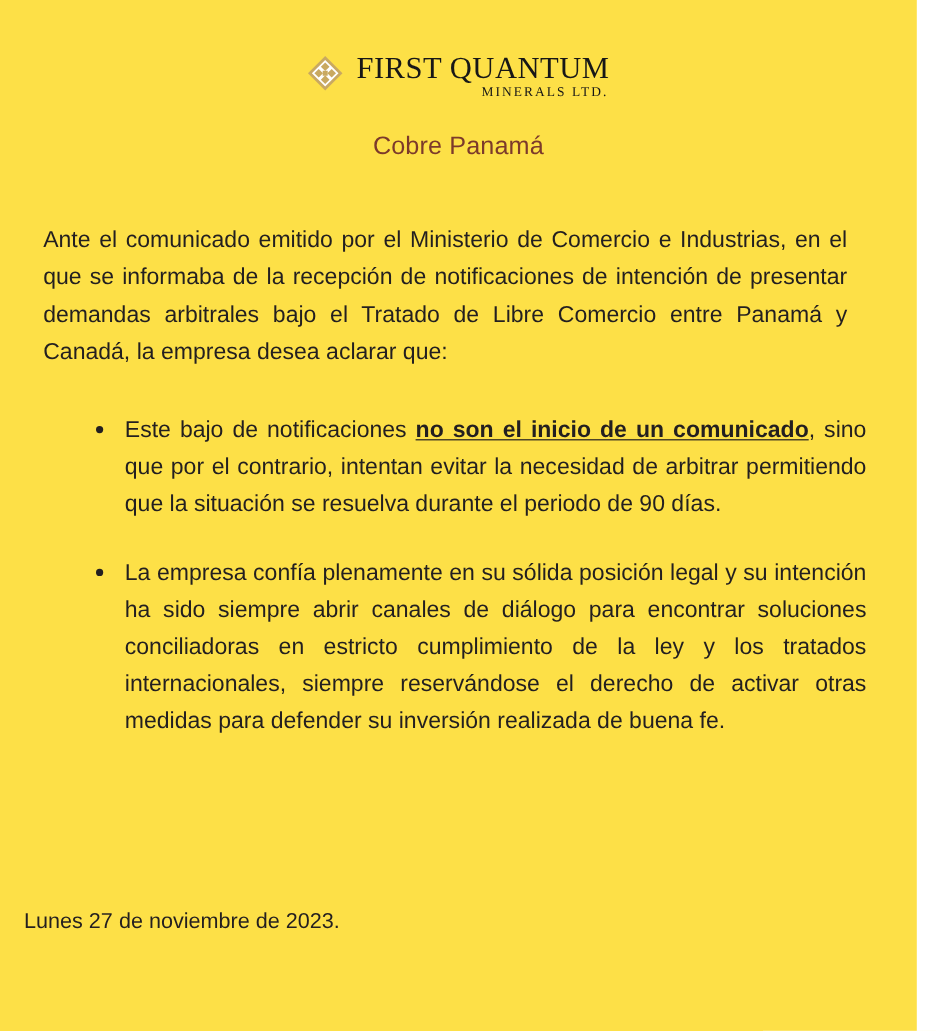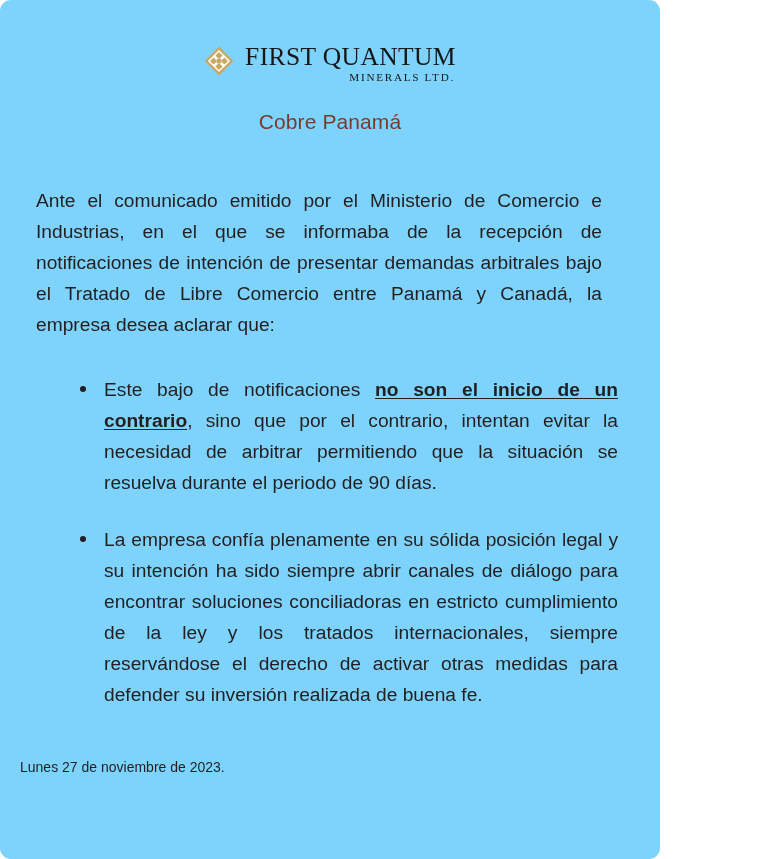--- a/index.html
+++ b/index.html
@@ -10,25 +10,24 @@
   }
   body {
     width: 780px;
     height: 859px;
     font-family: "Liberation Sans", sans-serif;
     color: #231f20;
     overflow: hidden;
   }
   .page {
     position: relative;
-    width: 660px;
+    width: 764px;
     height: 859px;
-    background: #7dd3fc;
+    background: #fde047;
     box-sizing: border-box;
-    border-radius: 11px;
   }
 
   
   .letterhead {
     padding-top: 44px;
     display: flex;
     flex-direction: column;
     align-items: center;
   }
   .brand-row {
@@ -125,21 +124,21 @@
     text-decoration: underline;
     text-underline-offset: 2px;
   }
 
   .signoff {
     margin: 0;
     padding: 0 42px 0 20px;
     position: absolute;
     left: 0;
     top: 752px;
-    font-size: 14px;
+    font-size: 18px;
     line-height: 31px;
     color: #231f20;
   }
 </style>
 </head>
 <body>
 
 <div class="page">
 
   <div class="letterhead">
@@ -167,21 +166,21 @@
 
   <div class="content">
 
     <p class="intro">Ante el comunicado emitido por el Ministerio de Comercio e Industrias, en el que se informaba de la recepción de notificaciones de intención de presentar demandas arbitrales bajo el Tratado de Libre Comercio entre Panamá y Canadá, la empresa desea aclarar que:</p>
 
     <ul class="bullets">
 
 
       <li class="bullet-item">
         <span class="bullet-dot"></span>
-        <span>Este bajo de notificaciones </span><span class="emphasis">no son el inicio de un contrario</span><span>, sino que por el contrario, intentan evitar la necesidad de arbitrar permitiendo que la situación se resuelva durante el periodo de 90 días.</span>
+        <span>Este bajo de notificaciones </span><span class="emphasis">no son el inicio de un comunicado</span><span>, sino que por el contrario, intentan evitar la necesidad de arbitrar permitiendo que la situación se resuelva durante el periodo de 90 días.</span>
       </li>
 
       <li class="bullet-item">
         <span class="bullet-dot"></span>
         <span>La empresa confía plenamente en su sólida posición legal y su intención ha sido siempre abrir canales de diálogo para encontrar soluciones conciliadoras en estricto cumplimiento de la ley y los tratados internacionales, siempre reservándose el derecho de activar otras medidas para defender su inversión realizada de buena fe.</span>
       </li>
 
 
     </ul>
   </div>

